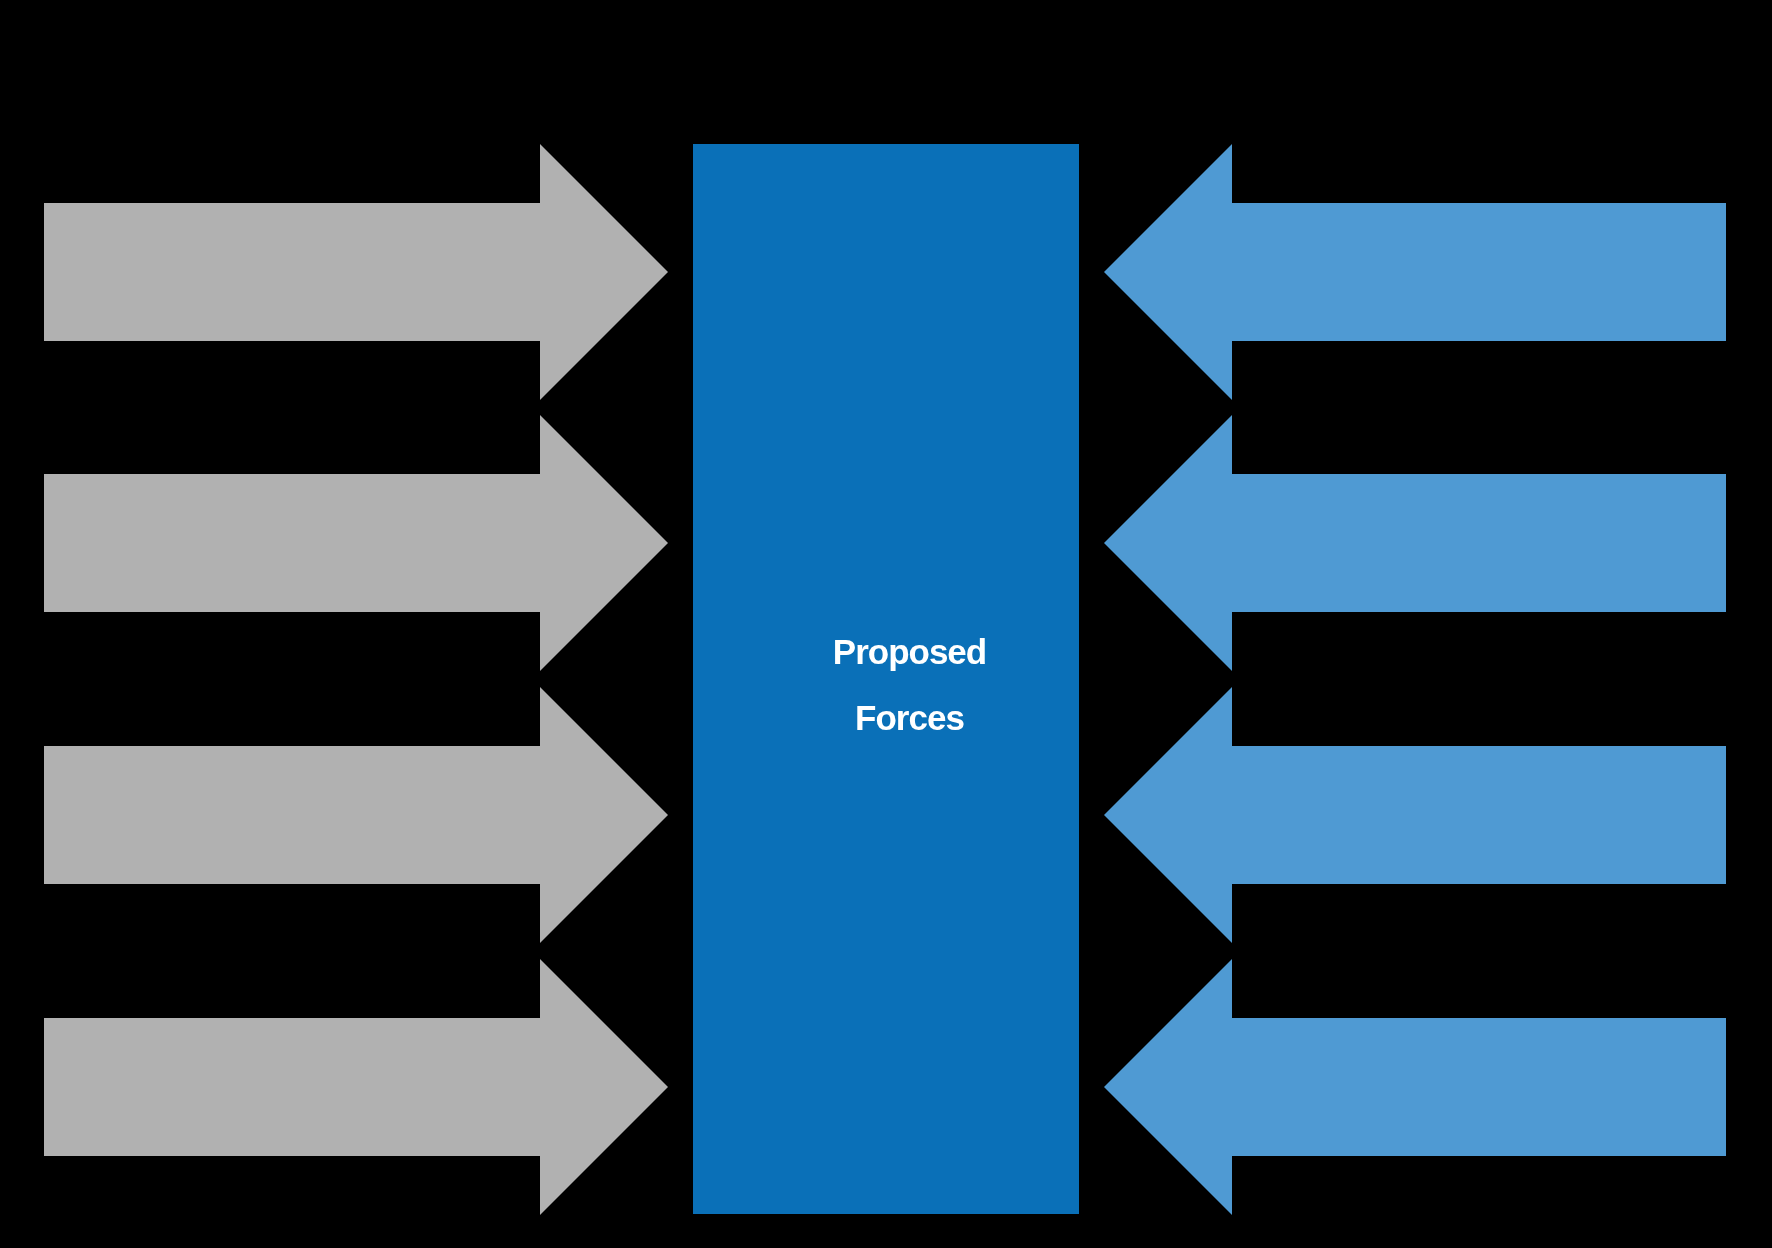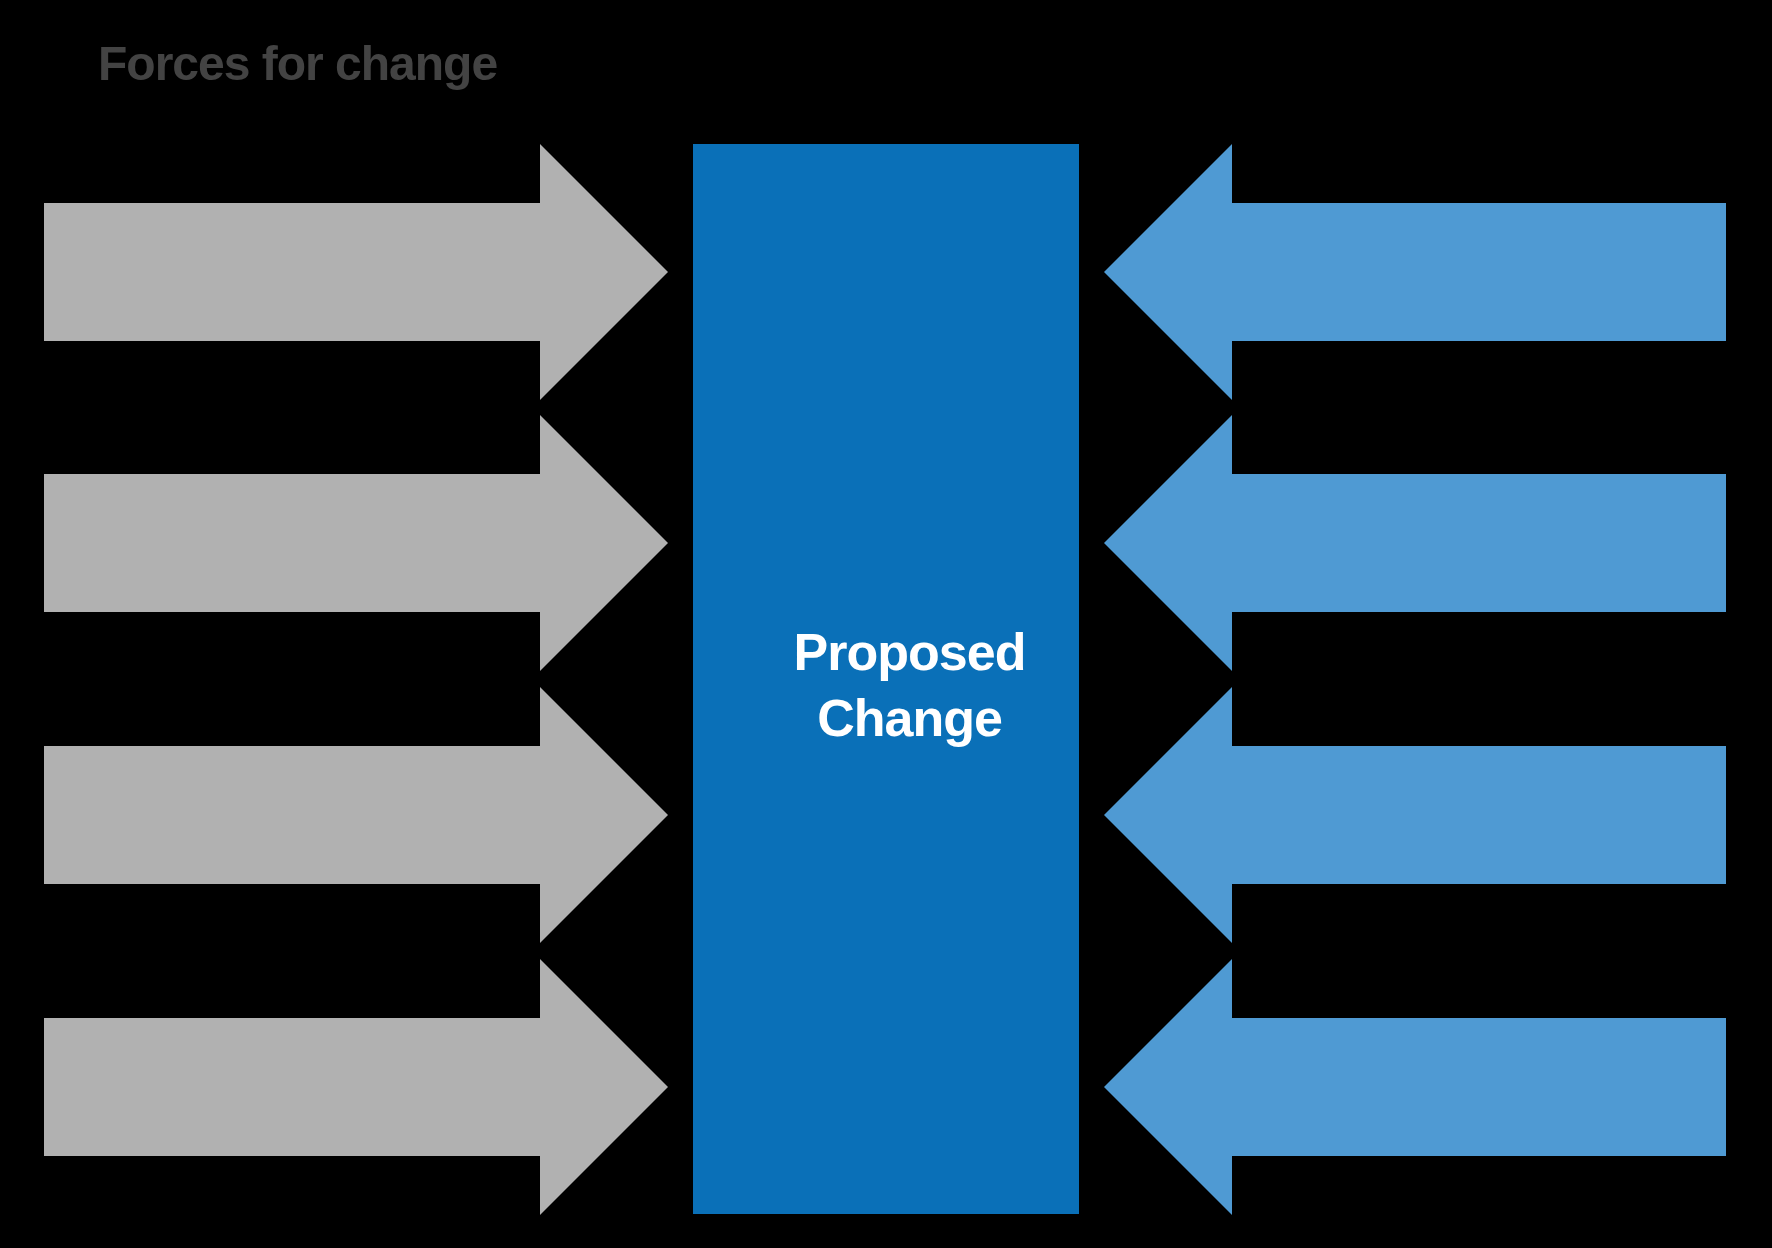--- a/index.html
+++ b/index.html
@@ -34,21 +34,21 @@
     top: 144px;
     width: 386px;
     height: 1070px;
     background: var(--center-box-color, #0a70b8);
     display: flex;
     align-items: center;
     justify-content: center;
   }
   .center-label {
     color: var(--center-text-color, #ffffff);
-    font-size: 52px;
+    font-size: 35px;
     font-weight: bold;
     line-height: 66px;
     letter-spacing: -1px;
     text-align: center;
     padding-top: 12px;
     margin-left: 47px;
   }
 
   .arrow {
     position: absolute;
@@ -67,34 +67,33 @@
     background: var(--resisting-color, #4f9ad3);
     clip-path: polygon(622px 59px, 128px 59px, 128px 0, 0 128px,
                        128px 256px, 128px 197px, 622px 197px);
   }
 </style>
 </head>
 <body>
 
 <div class="stage">
 
-  <div class="col-title left">Forces for change</div>
 
 
   <div id="arrow-layer">
       <div class="arrow driving" style="top: 144px;"></div>
       <div class="arrow driving" style="top: 415px;"></div>
       <div class="arrow driving" style="top: 687px;"></div>
       <div class="arrow driving" style="top: 959px;"></div>
       <div class="arrow resisting" style="top: 144px;"></div>
       <div class="arrow resisting" style="top: 415px;"></div>
       <div class="arrow resisting" style="top: 687px;"></div>
       <div class="arrow resisting" style="top: 959px;"></div>
     </div>
 
   <div class="center-box">
     <div class="center-label">
       <span>Proposed</span><br>
-      <span>Change</span>
+      <span>Forces</span>
     </div>
   </div>
 
 </div>
 
 </body></html>

